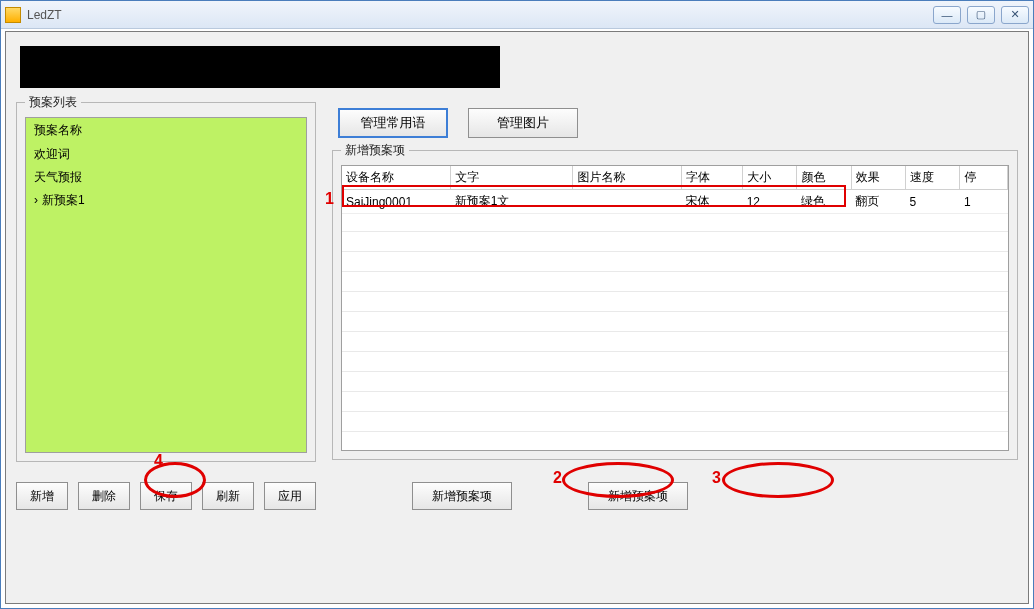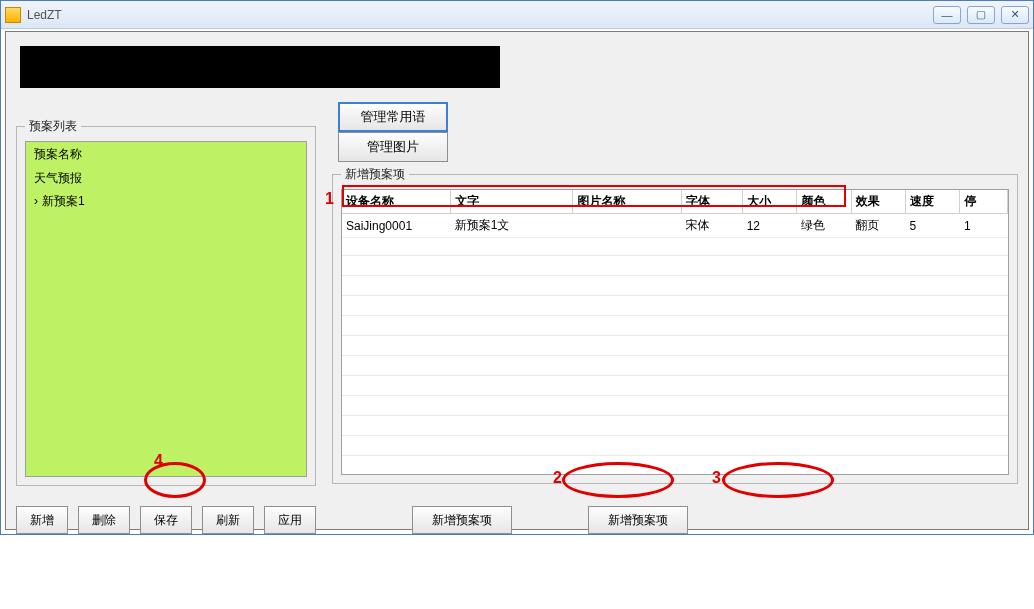--- a/index.html
+++ b/index.html
@@ -1,19 +1,19 @@
 <!DOCTYPE html>
 <html><head>
   <meta charset="utf-8">
   <style>
     * { margin: 0; padding: 0; box-sizing: border-box; }
     body { font-family: "Microsoft YaHei", "SimSun", Arial, sans-serif; font-size: 12px; background: #fff; }
 
     
-    .window { width: 1034px; height: 535px; border: 1px solid #4a7dbb; background: #fff; position: relative; }
+    .window { width: 1034px; height: 609px; border: 1px solid #4a7dbb; background: #fff; position: relative; }
     .title-bar { height: 28px; background: linear-gradient(#f0f4fb, #dce7f5); display: flex; align-items: center; padding: 0 4px; border-bottom: 1px solid #b9c9dd; }
     .title-icon { width: 16px; height: 16px; background: linear-gradient(#ffd966,#ffb000); border:1px solid #c48b00; margin-right: 6px; }
     .title-text { flex: 1; color: #555; font-size: 12px; }
     .win-btns { display: flex; gap: 6px; }
     .win-btn { width: 28px; height: 18px; border: 1px solid #8aa6cc; border-radius: 3px; background: linear-gradient(#f7fbff,#dbe9f7); display:flex; align-items:center; justify-content:center; font-size:11px; color:#3a5577; cursor:pointer; }
 
     
     .client { position: absolute; left: 4px; top: 30px; right: 4px; bottom: 4px; border: 1px solid #7b7b7b; background: #f0f0f0; padding: 10px; }
     .blackbar { width: 480px; height: 42px; background: #000; margin: 4px 0 14px 4px; }
 
@@ -31,28 +31,28 @@
     .list-items { }
     .list-item { padding: 3px 8px; font-size:12px; color:#000; cursor:pointer; }
     .list-item.selected::before { content:"›"; margin-right:4px; }
 
     
     .btnrow-left { display:flex; gap:10px; margin-top: 20px; }
     .btn { min-width:52px; height:28px; border:1px solid #8f8f8f; background:linear-gradient(#fdfdfd,#e6e6e6); font-size:12px; cursor:pointer; }
 
     
     .rightcol { flex:1; }
-    .top-buttons { display:flex; margin-bottom:12px; margin-left:6px;flex-direction:column; }
+    .top-buttons { display:flex; gap:20px; margin-bottom:12px; margin-left:6px; }
     .bigbtn { width:110px; height:30px; border:1px solid #8f8f8f; background:linear-gradient(#fdfdfd,#e6e6e6); font-size:13px; cursor:pointer; }
     .bigbtn.active { border:2px solid #3d7ed6; }
 
     .gb-content { width: 100%; height: 310px; position:relative; }
     .tablewrap { position:absolute; left:8px; right:8px; top:14px; bottom:8px; background:#fff; border:1px solid #9f9f9f; }
     table { width:100%; border-collapse:collapse; table-layout:fixed; }
-    th { text-align:left; font-weight:bold; font-size:12px; padding:3px 4px; border-right:1px solid #d0d0d0; border-bottom:1px solid #d0d0d0; background:#fff; }
+    th { text-align:left; font-weight:normal; font-size:12px; padding:3px 4px; border-right:1px solid #d0d0d0; border-bottom:1px solid #d0d0d0; background:#fff; }
     td { font-size:12px; padding:3px 4px; border-bottom:1px solid #eee; white-space:nowrap; overflow:hidden; }
     tr.datarow { }
 
     
     .stripes { position:absolute; left:0; right:0; top:46px; bottom:0; background:repeating-linear-gradient(#fff 0 20px,#fff 20px 21px); }
     .stripes::before{content:"";position:absolute;inset:0;background:repeating-linear-gradient(#fff 0 19px,#e9e9e9 19px 20px);}    
 
     .btnrow-right { display:flex; gap:76px; margin-top: 22px; margin-left: 80px; }
     .midbtn { width:100px; height:28px; border:1px solid #8f8f8f; background:linear-gradient(#fdfdfd,#e6e6e6); font-size:12px; cursor:pointer; }
 
@@ -80,20 +80,21 @@
     <div class="blackbar"></div>
 
     <div class="cols">
 
       <div>
         <div class="groupbox gb-left">
           <div class="caption">预案列表</div>
           <div class="listwrap">
             <div class="list-header">预案名称</div>
             <div class="list-items">
+              <div class="list-item">欢迎词</div>
               <div class="list-item">天气预报</div>
               <div class="list-item selected">新预案1</div>
             </div>
           </div>
         </div>
         <div class="btnrow-left">
           <button class="btn">新增</button>
           <button class="btn">删除</button>
           <button class="btn">保存</button>
           <button class="btn">刷新</button>

